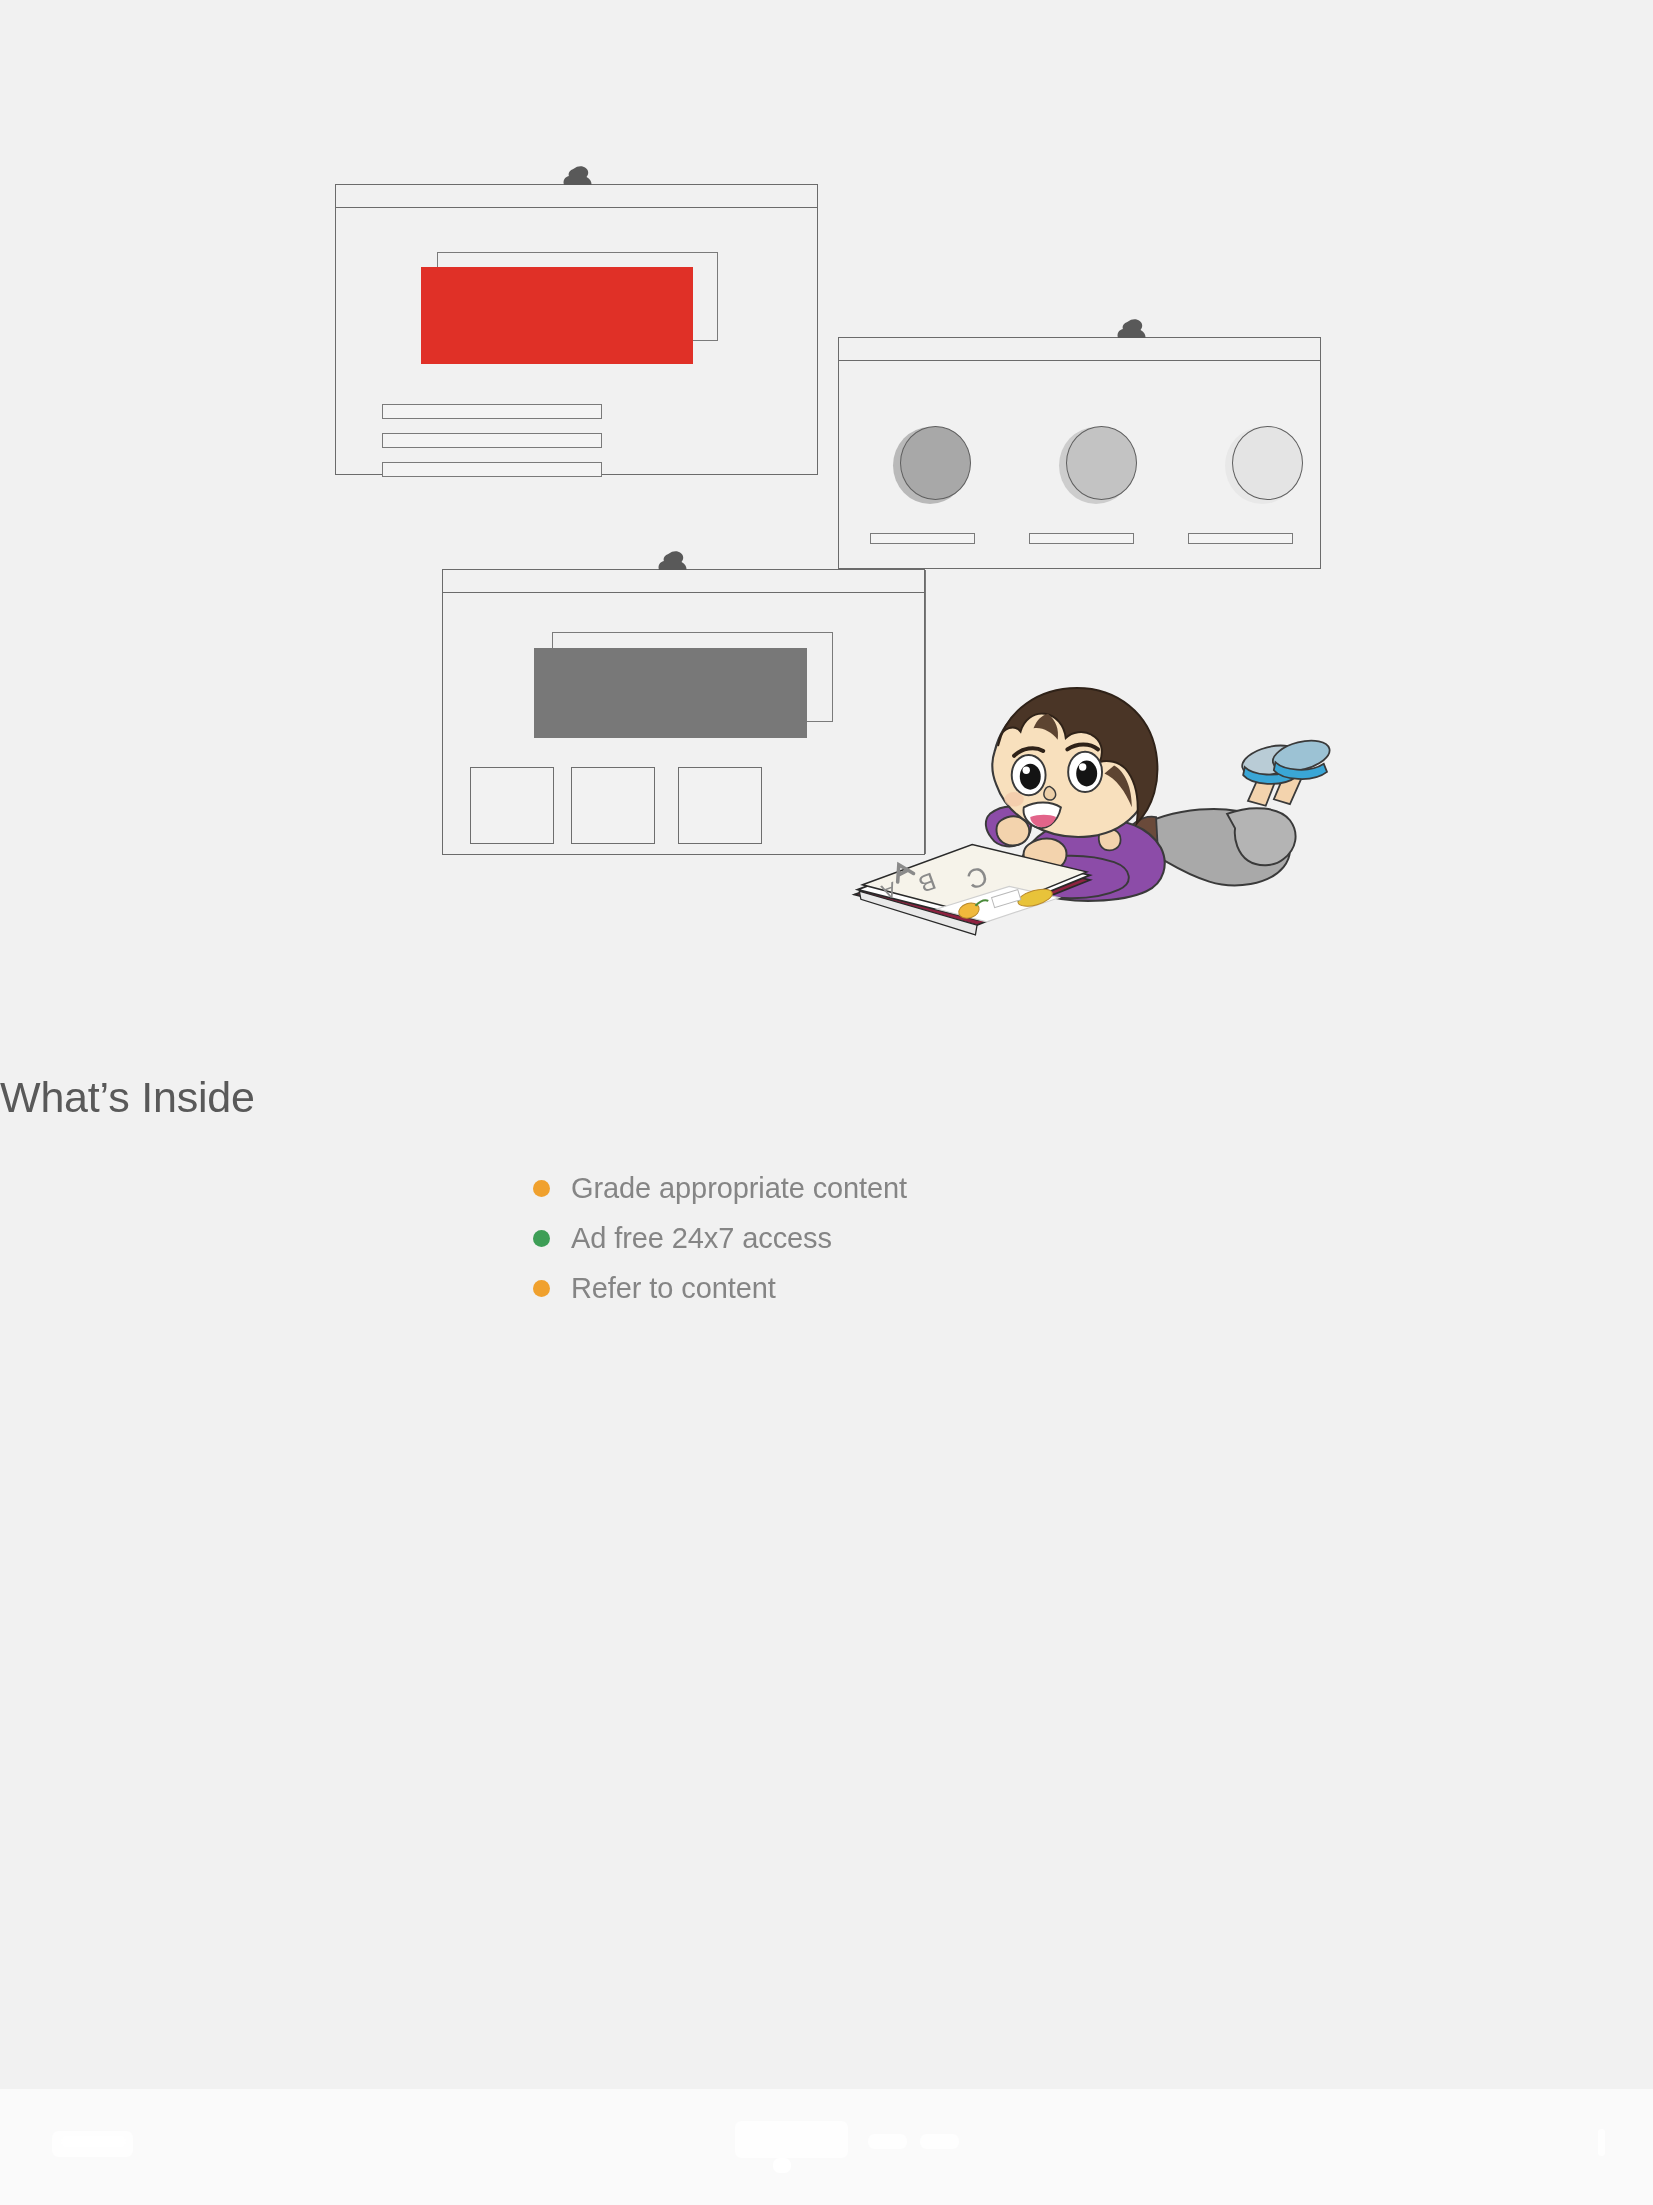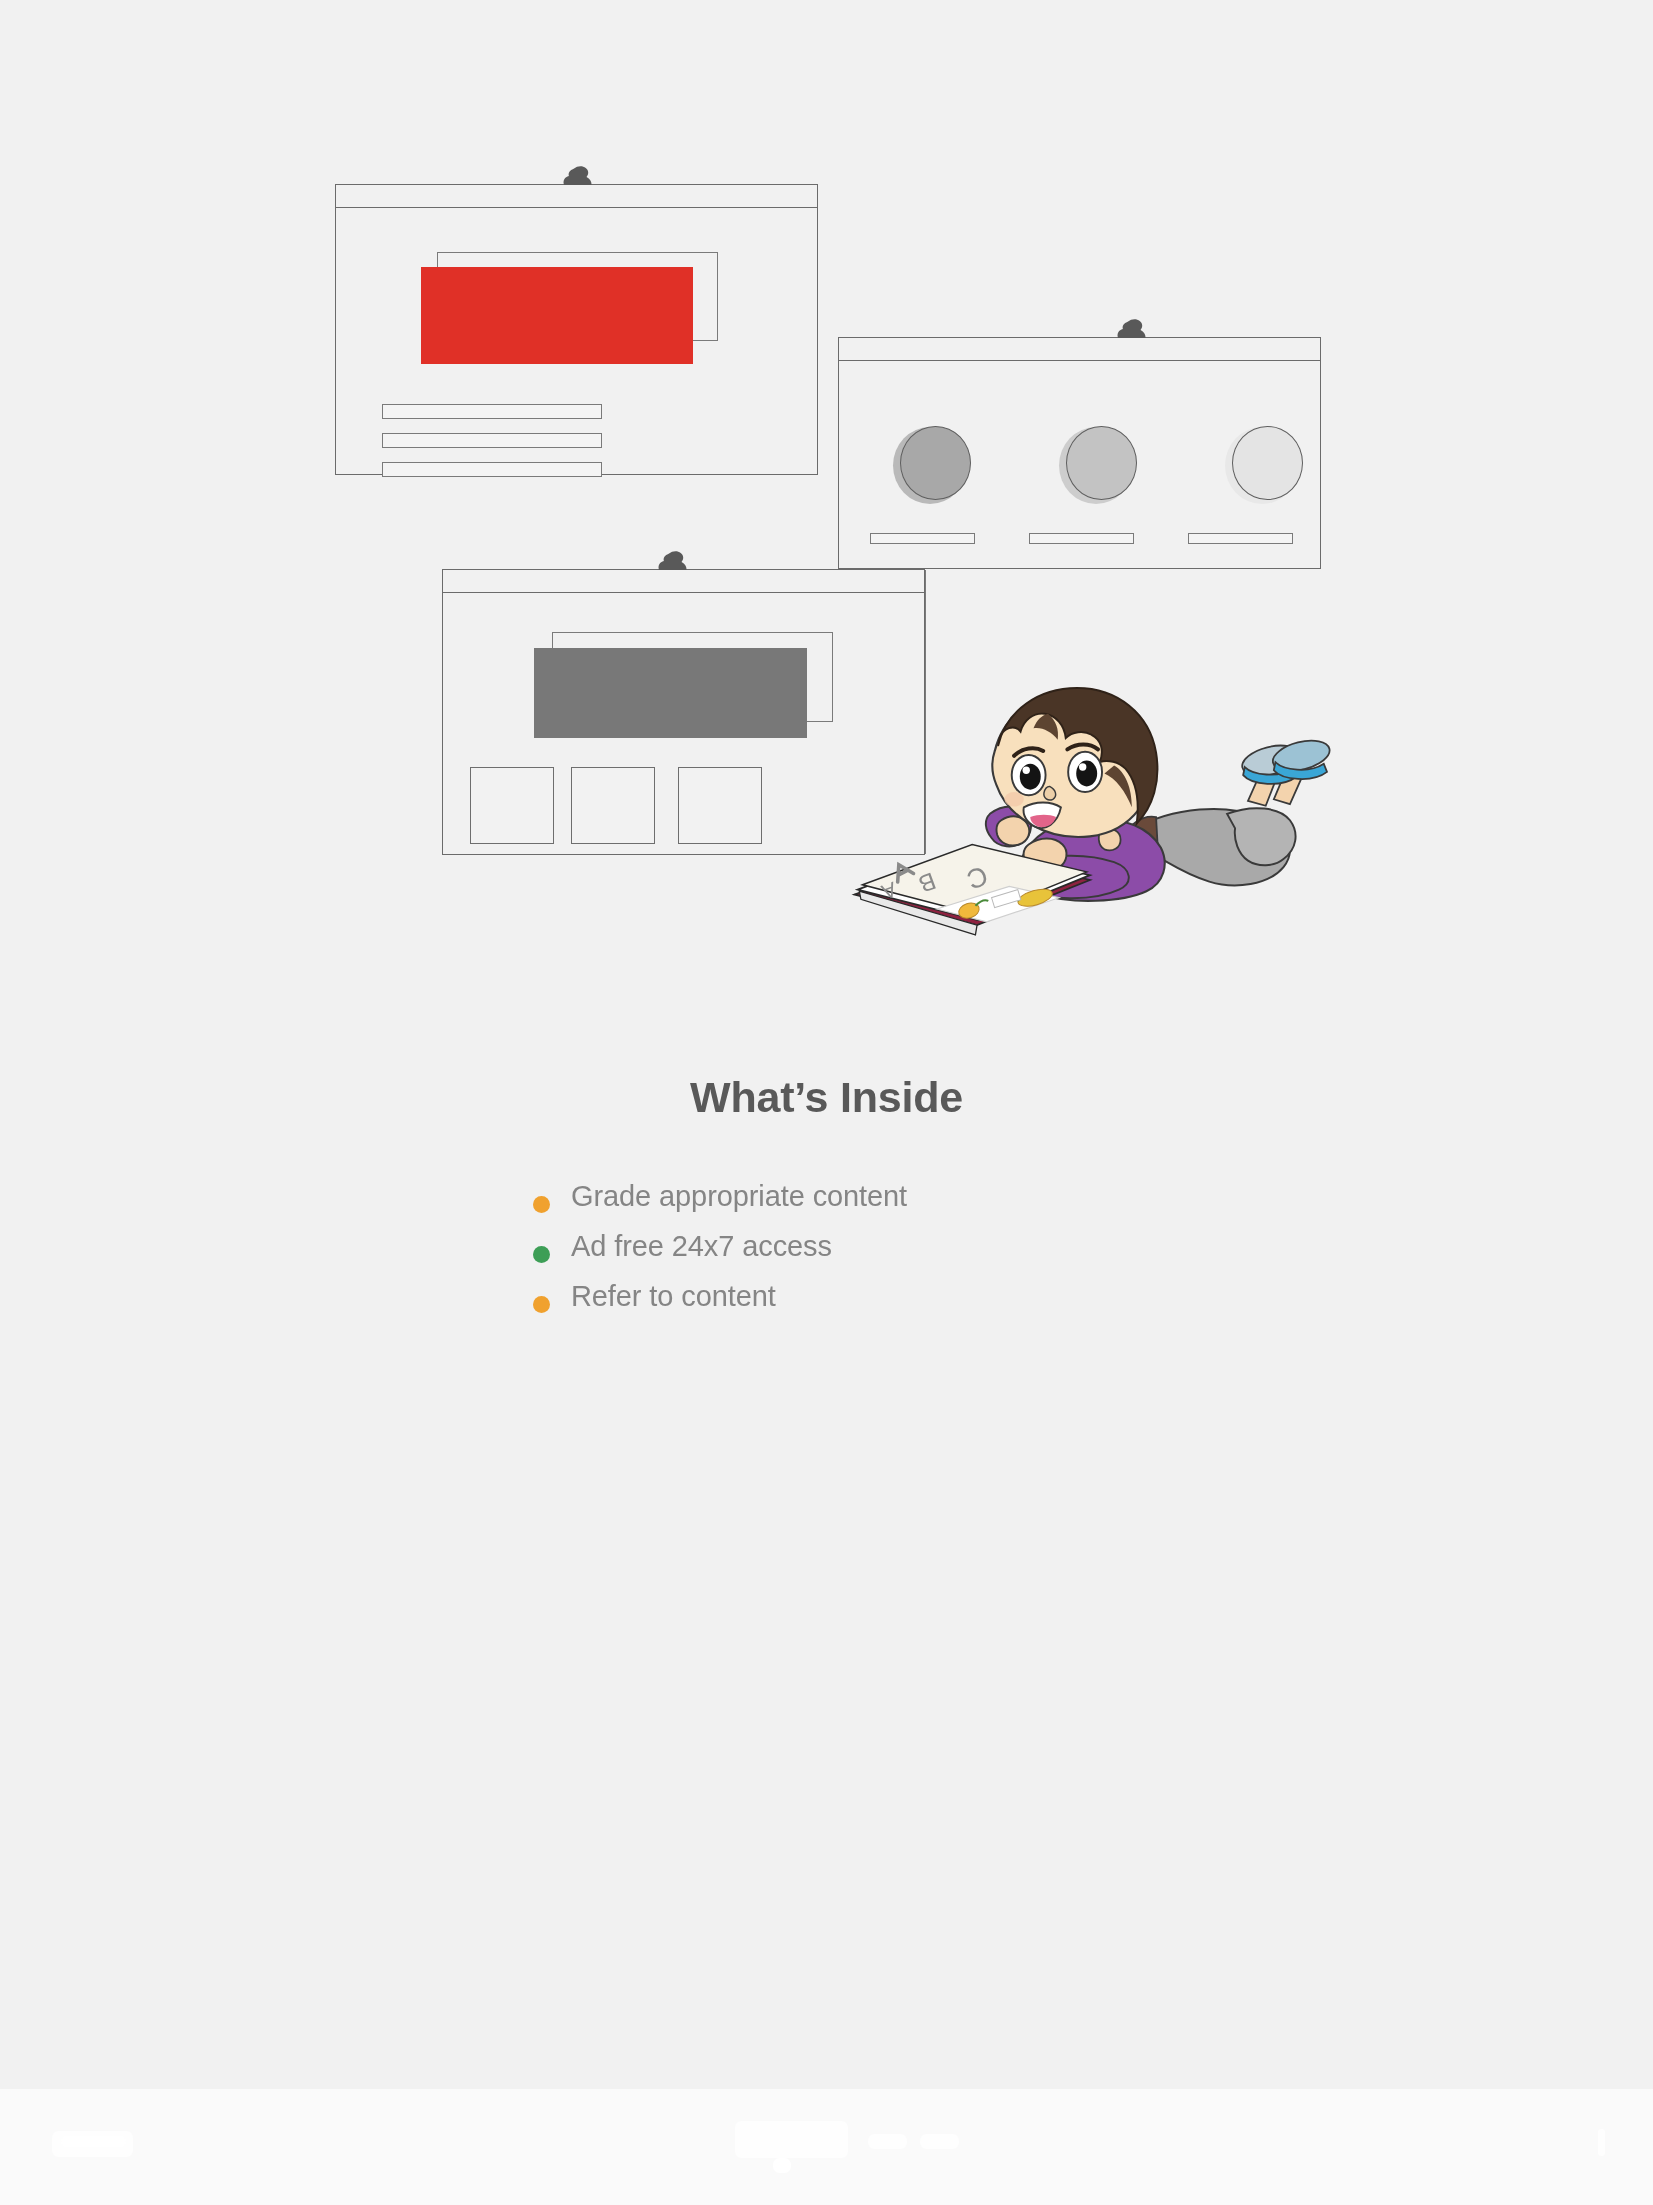--- a/index.html
+++ b/index.html
@@ -158,37 +158,37 @@
   #child { position: absolute; left: 848px; top: 678px; width: 500px; height: 291px; z-index: 9; }
 
   
   #content {
     position: absolute;
     left: 0;
     top: 1074px;
     width: 1653px;
   }
   #whats-inside-title {
-    text-align: center;
+    text-align: left;
     font-size: 43px;
-    font-weight: bold;
+    font-weight: normal;
     color: #595959;
     letter-spacing: -0.2px;
     line-height: 1.1;
   }
   #feature-list {
     list-style: none;
     margin: 42px 0 0 0;
     padding: 0;
     width: 517px;
     margin-left: 533px;
   }
   #feature-list li {
     display: flex;
-    align-items: flex-end;
+    align-items: center;
     height: 50px;
     font-size: 29px;
     color: #858585;
     letter-spacing: -0.1px;
   }
   .dot {
     width: 17px;
     height: 17px;
     border-radius: 50%;
     flex: 0 0 auto;

